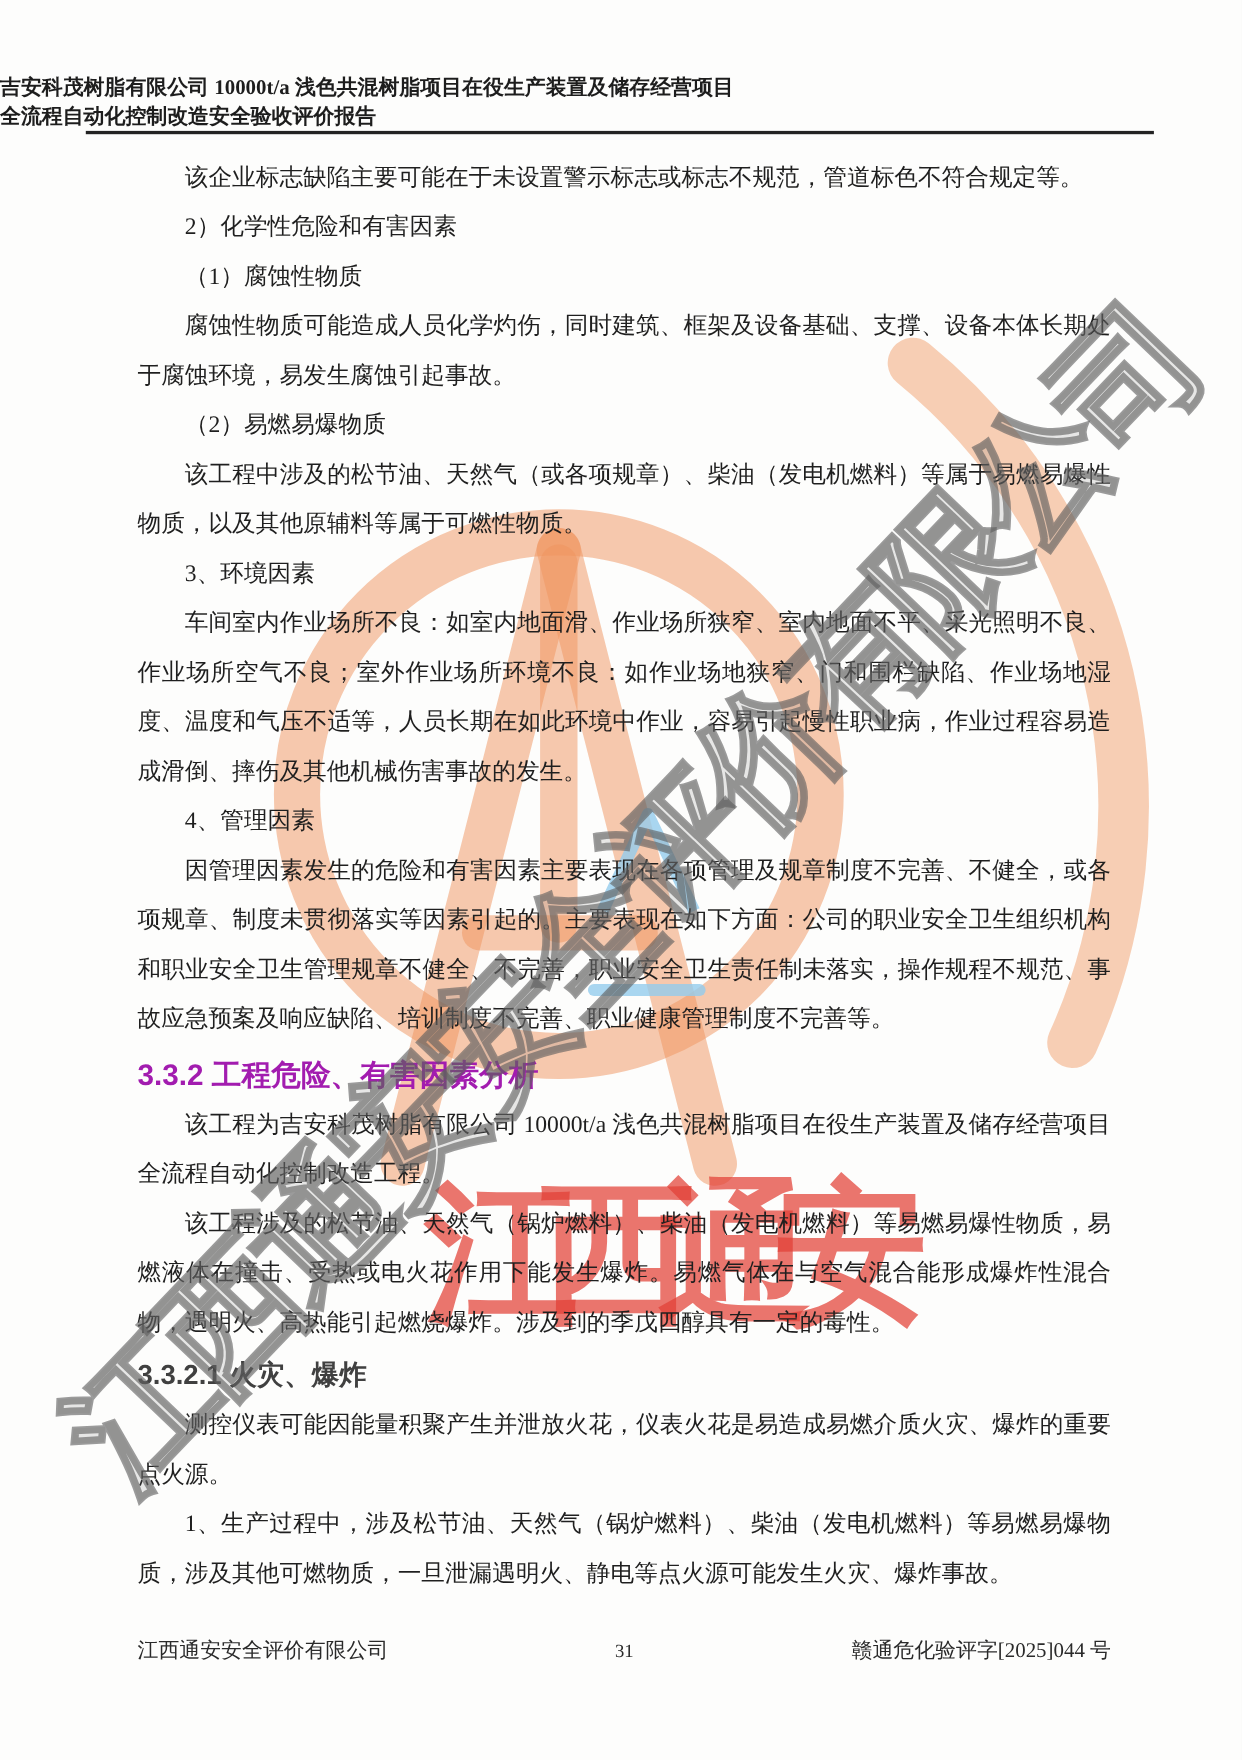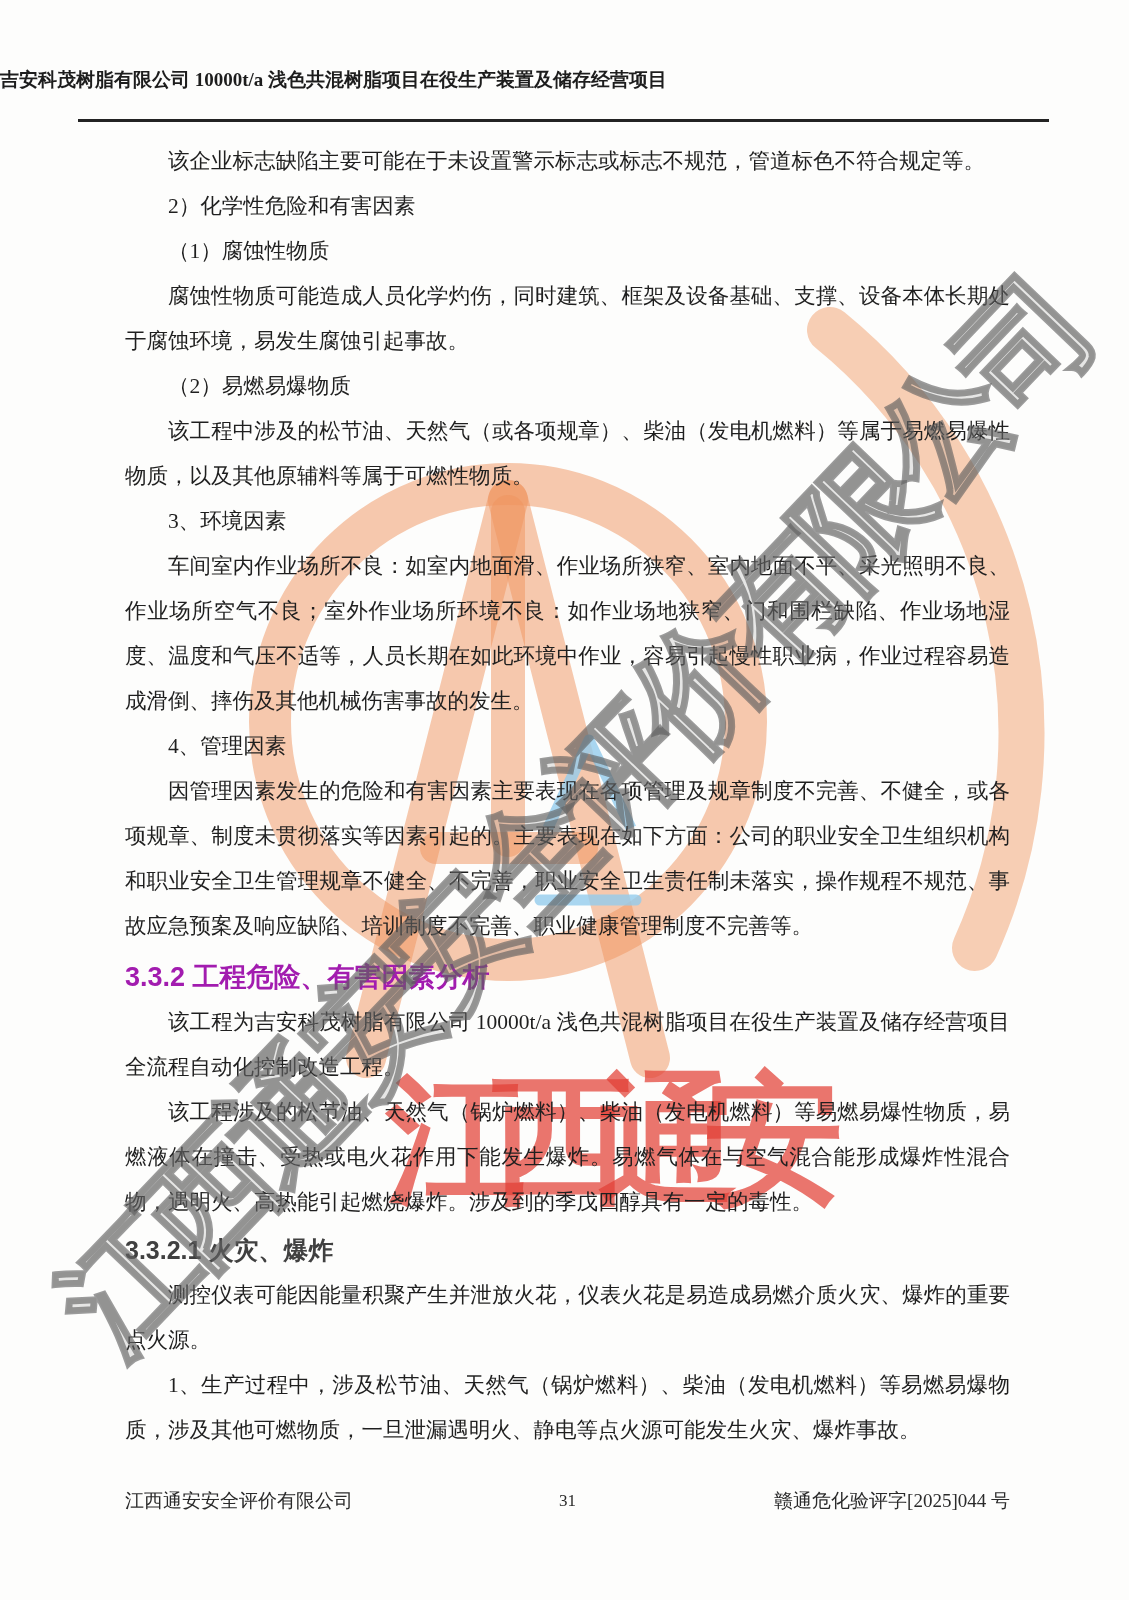--- a/index.html
+++ b/index.html
@@ -101,20 +101,21 @@
 
     <path d="M548 828 L589 740 L631 828" fill="none" stroke="rgba(148,204,236,0.8)" stroke-width="11" stroke-linejoin="round"></path>
     <path d="M540 900 L636 900" fill="none" stroke="rgba(148,204,236,0.8)" stroke-width="11" stroke-linecap="round"></path>
   </svg>
 
 
   <div class="wm-red">江西通安</div>
 
   <div class="hdr">
     <div>吉安科茂树脂有限公司 10000t/a 浅色共混树脂项目在役生产装置及储存经营项目</div>
+    <div>全流程自动化控制改造安全验收评价报告</div>
   </div>
   <div class="hdr-rule"></div>
 
   <div class="content">
       <p>该企业标志缺陷主要可能在于未设置警示标志或标志不规范，管道标色不符合规定等。</p>
       <p>2）化学性危险和有害因素</p>
       <p>（1）腐蚀性物质</p>
       <p>腐蚀性物质可能造成人员化学灼伤，同时建筑、框架及设备基础、支撑、设备本体长期处于腐蚀环境，易发生腐蚀引起事故。</p>
       <p>（2）易燃易爆物质</p>
       <p>该工程中涉及的松节油、天然气（或各项规章）、柴油（发电机燃料）等属于易燃易爆性物质，以及其他原辅料等属于可燃性物质。</p>

